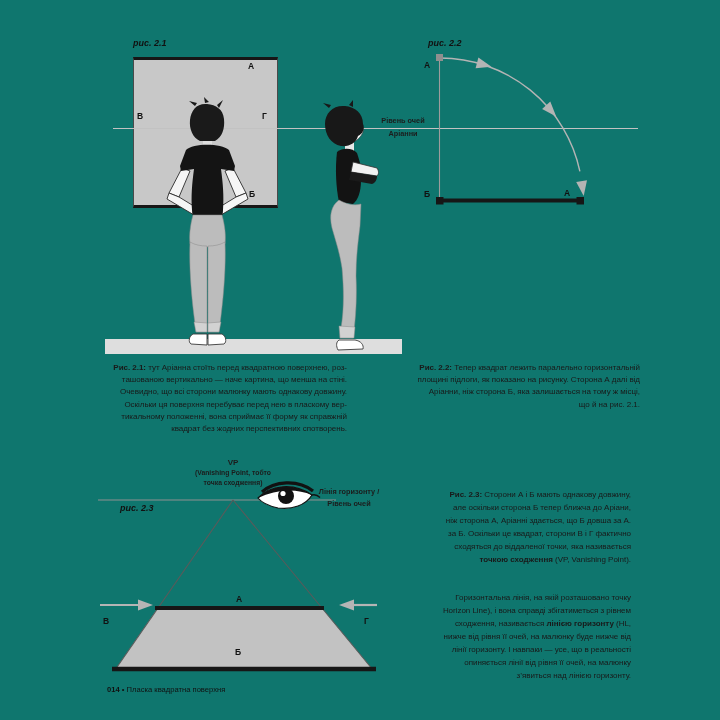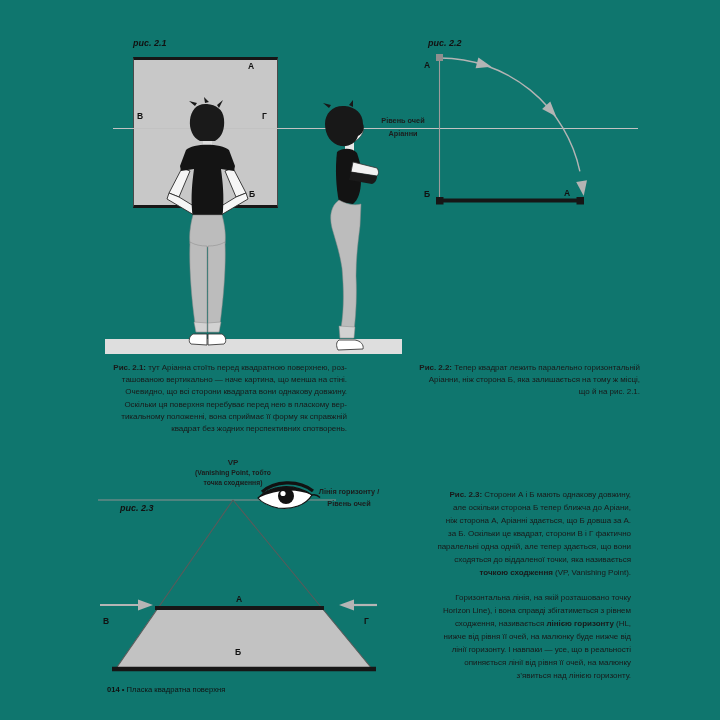--- a/index.html
+++ b/index.html
@@ -115,27 +115,28 @@
   <div class="abs ptlbl" style="left:564px;top:188px">А</div>
 
   <div id="eyelevelblock" class="abs">
     <div>Рівень очей</div>
     <div>Аріанни</div>
   </div>
 
   <div class="abs cap" style="left:107px;top:362px;width:240px">
       <div class="tline"><span class="b">Рис. 2.1:</span><span> тут Аріанна стоїть перед квадратною поверхнею, роз-</span></div>
       <div class="tline"><span>ташованою вертикально — наче картина, що менша на стіні.</span></div>
-      <div class="tline"><span>Очевидно, що всі сторони квадрата вони однакову довжину.</span></div>
+      <div class="tline"><span>Очевидно, що всі сторони малюнку мають однакову довжину.</span></div>
       <div class="tline"><span>Оскільки ця поверхня перебуває перед нею в пласкому вер-</span></div>
       <div class="tline"><span>тикальному положенні, вона сприймає її форму як справжній</span></div>
       <div class="tline"><span>квадрат без жодних перспективних спотворень.</span></div>
     </div>
   <div class="abs cap" style="left:368px;top:362px;width:272px">
       <div class="tline"><span class="b">Рис. 2.2:</span><span> Тепер квадрат лежить паралельно горизонтальній</span></div>
+      <div class="tline"><span>площині підлоги, як показано на рисунку. Сторона А далі від</span></div>
       <div class="tline"><span>Аріанни, ніж сторона Б, яка залишається на тому ж місці,</span></div>
       <div class="tline"><span>що й на рис. 2.1.</span></div>
     </div>
 
   <div id="vpblock" class="abs">
     <div class="vp">VP</div>
     <div class="vpsub">(Vanishing Point, тобто</div>
     <div class="vpsub">точка сходження)</div>
   </div>
   <div class="abs figlabel" style="left:120px;top:503px">рис. 2.3</div>
@@ -146,21 +147,20 @@
   <div class="abs ptlbl" style="left:236px;top:594px">А</div>
   <div class="abs ptlbl" style="left:235px;top:647px">Б</div>
   <div class="abs ptlbl" style="left:103px;top:616px">В</div>
   <div class="abs ptlbl" style="left:364px;top:616px">Г</div>
 
   <div class="abs cap cap23" style="left:399px;top:488px;width:232px">
       <div class="tline"><span class="b">Рис. 2.3:</span><span> Сторони А і Б мають однакову довжину,</span></div>
       <div class="tline"><span>але оскільки сторона Б тепер ближча до Аріани,</span></div>
       <div class="tline"><span>ніж сторона А, Аріанні здається, що Б довша за А.</span></div>
       <div class="tline"><span>за Б. Оскільки це квадрат, сторони В і Г фактично</span></div>
-      <div class="tline"><span>паралельні одна одній, але тепер здається, що вони</span></div>
       <div class="tline"><span>сходяться до віддаленої точки, яка називається</span></div>
       <div class="tline"><span class="b">точкою сходження</span><span> (VP, Vanishing Point).</span></div>
     </div>
   <div class="abs cap cap23" style="left:399px;top:591px;width:232px">
       <div class="tline"><span>Горизонтальна лінія, на якій розташовано точку</span></div>
       <div class="tline"><span>Horizon Line), і вона справді збігатиметься з рівнем</span></div>
       <div class="tline"><span>сходження, називається </span><span class="b">лінією горизонту</span><span> (HL,</span></div>
       <div class="tline"><span>нижче від рівня її очей, на малюнку буде нижче від</span></div>
       <div class="tline"><span>лінії горизонту. І навпаки — усе, що в реальності</span></div>
       <div class="tline"><span>опиняється лінії від рівня її очей, на малюнку</span></div>

